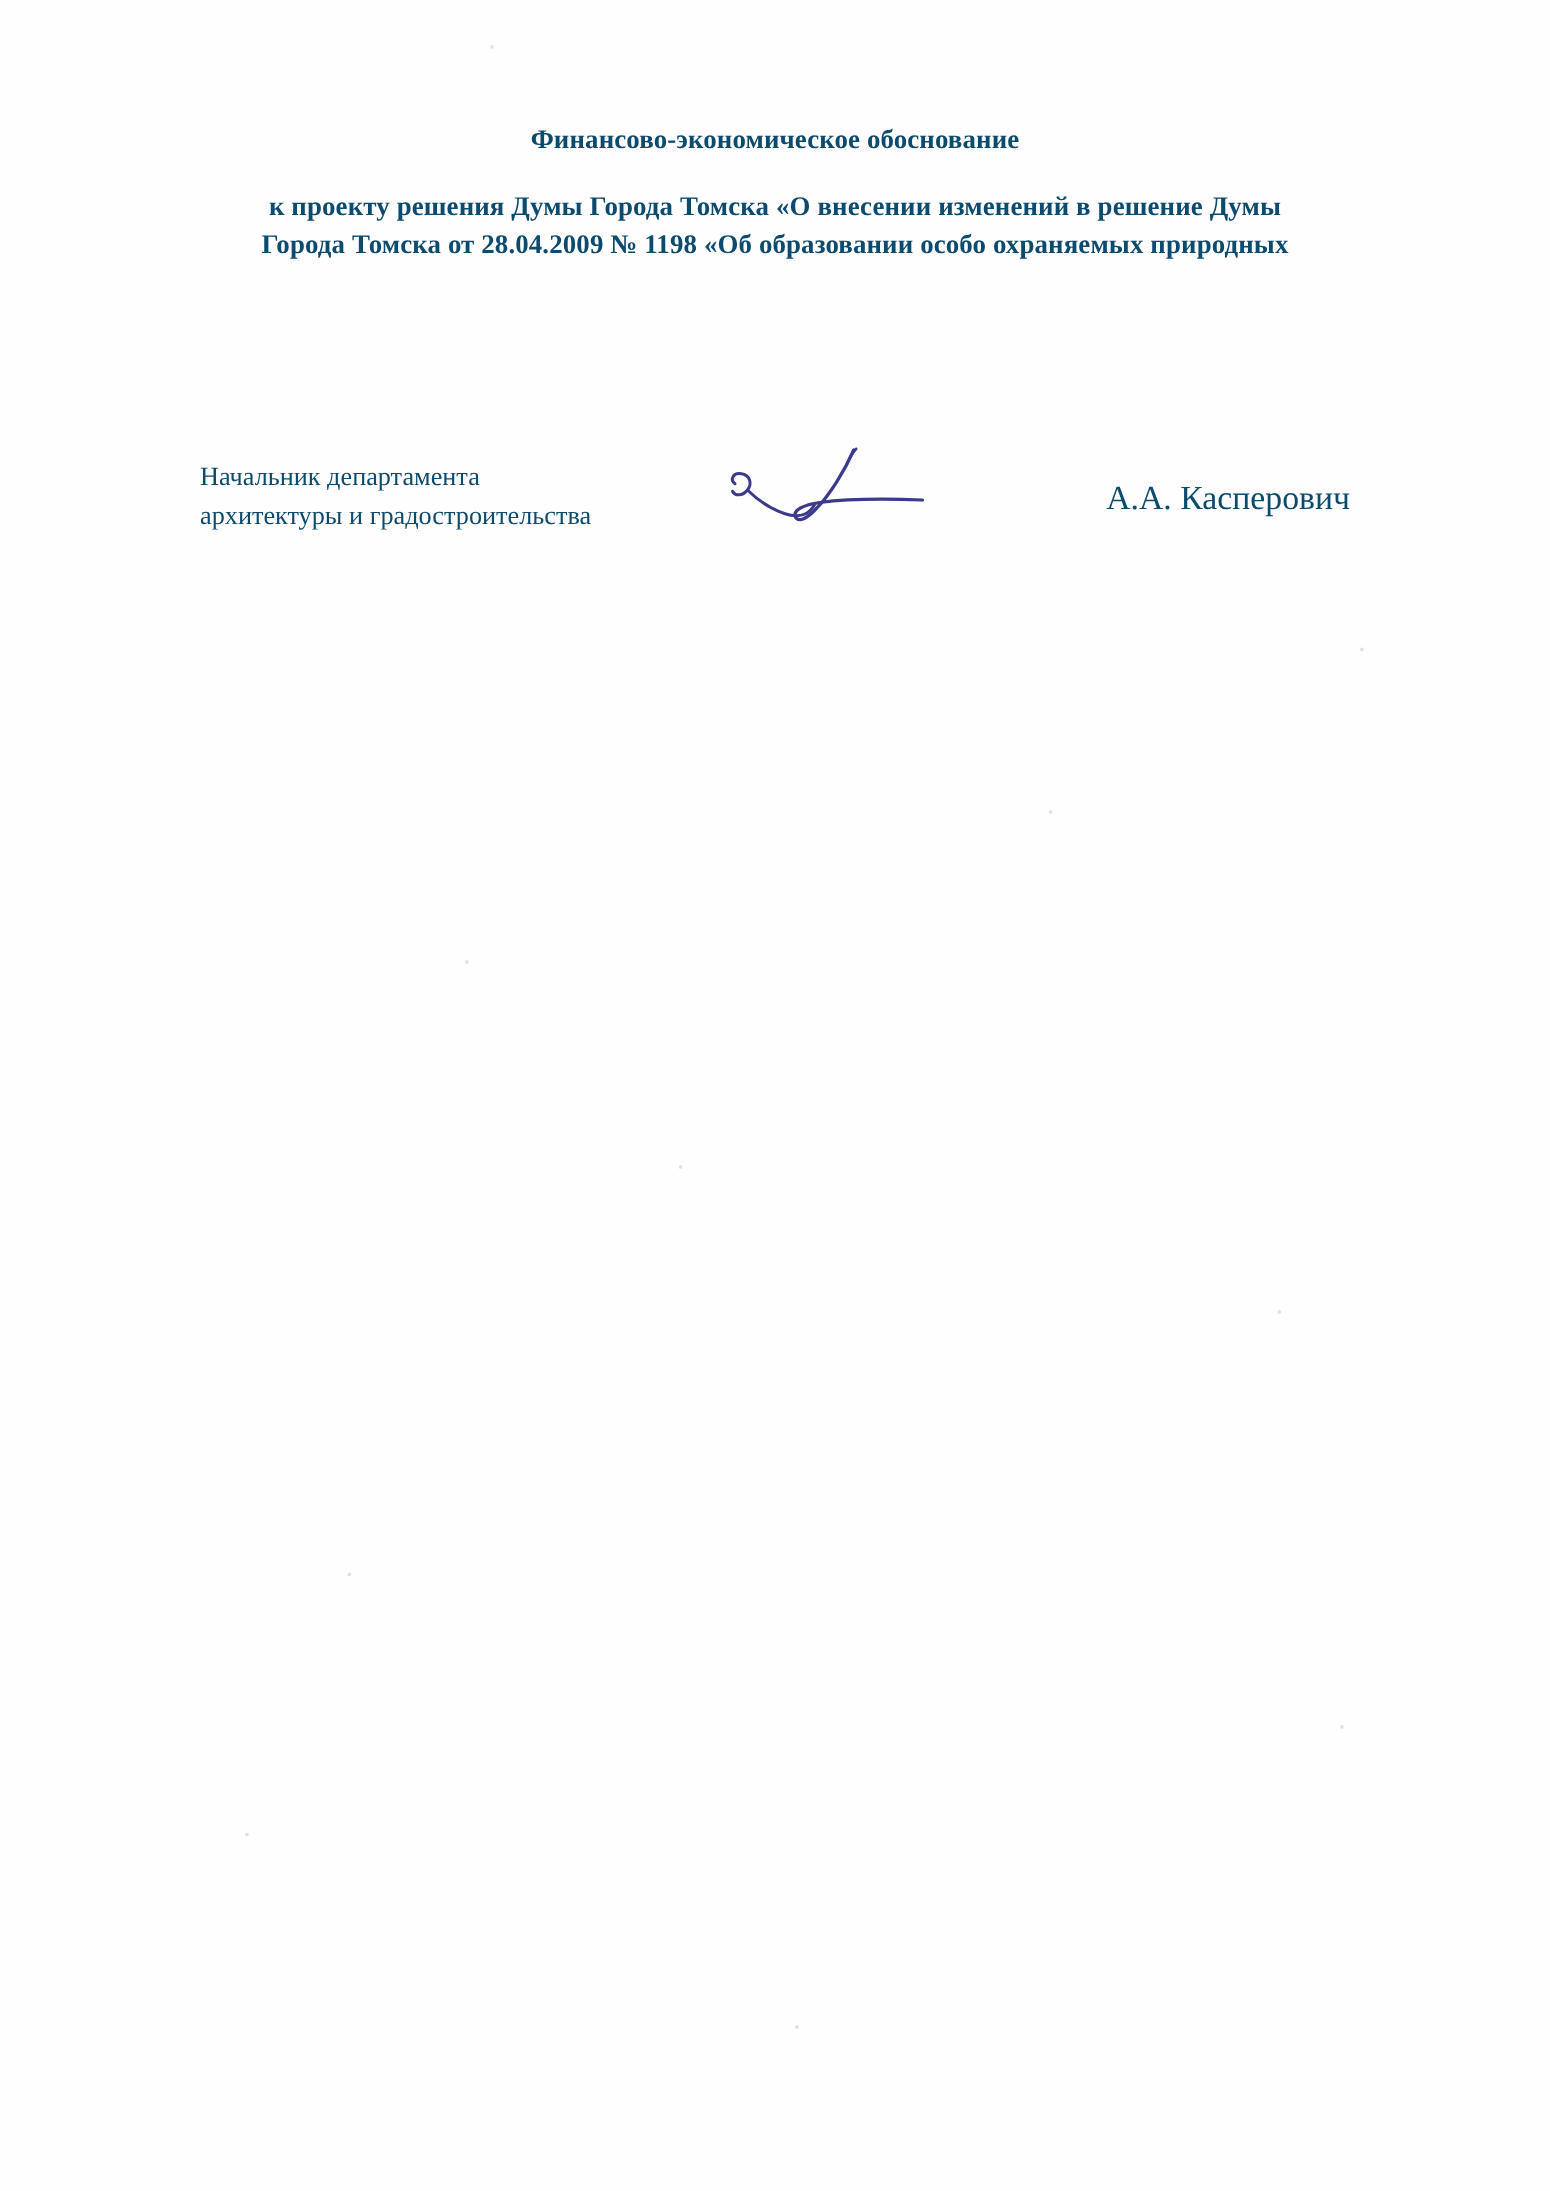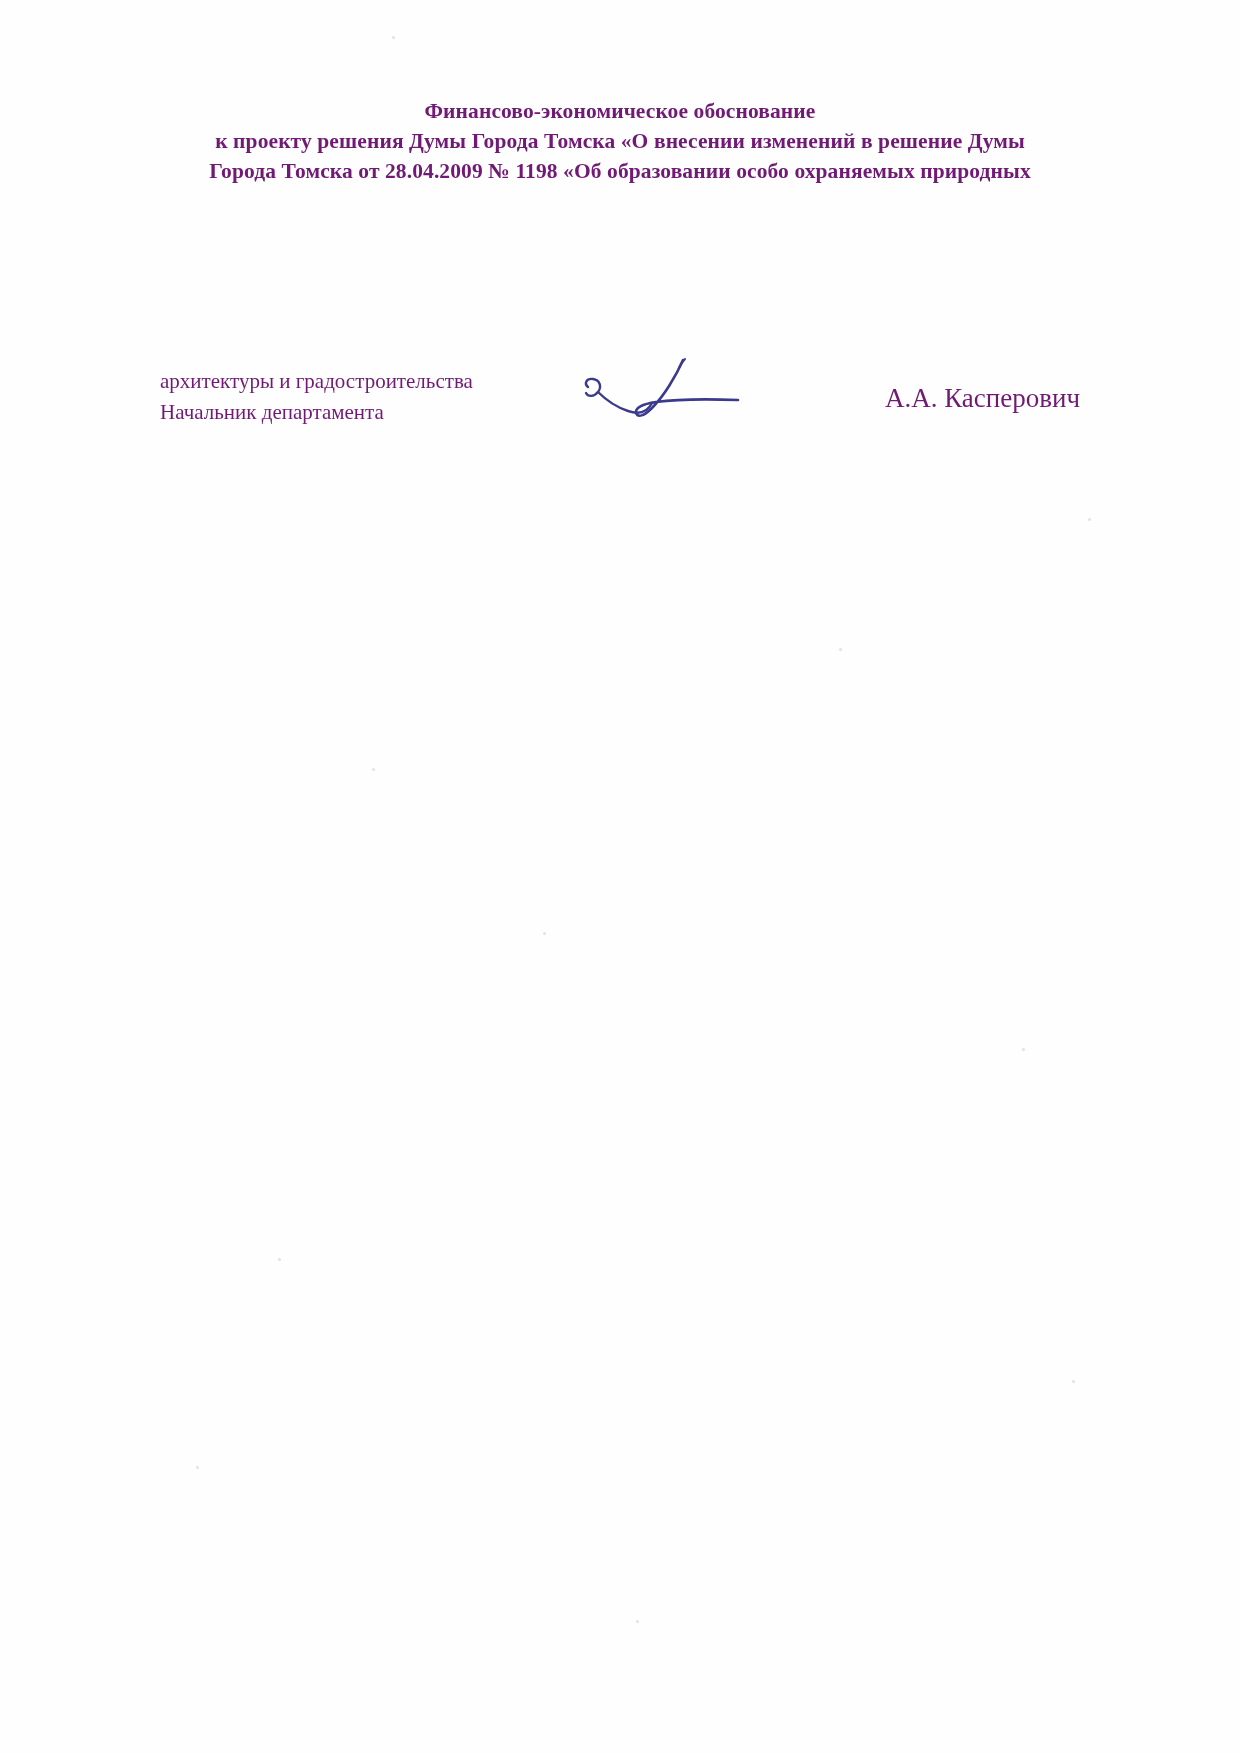--- a/index.html
+++ b/index.html
@@ -7,21 +7,21 @@
     padding: 0;
     background: #ffffff;
   }
   .page {
     position: relative;
     width: 1240px;
     height: 1753px;
     margin: 0 auto;
     background: #fefefe;
     font-family: "Liberation Serif", "DejaVu Serif", serif;
-    color: #701a75;
+    color: #0c4a6e;
     overflow: hidden;
   }
   
   .speckle {
     position: absolute;
     background: #d8d8d8;
     border-radius: 50%;
     opacity: 0.75;
   }
   .content {
@@ -31,21 +31,21 @@
     width: 920px;
   }
   .doc-title {
     text-align: center;
     font-weight: bold;
     font-size: 21.5px;
     line-height: 30px;
     letter-spacing: 0.1px;
   }
   .doc-title .line1 { display: block; }
-  .doc-title .line2 { display: block; }
+  .doc-title .line2 { display: block; margin-top: 24px; }
   .doc-title .line3 { display: block; }
   .doc-title .line4 { display: block; }
 
   .body-par {
     margin-top: 34px;
     text-align: justify;
     text-justify: inter-word;
     font-size: 21px;
     line-height: 33px;
     text-indent: 66px;
@@ -107,22 +107,22 @@
       <span class="line2">к проекту решения Думы Города Томска «О внесении изменений в решение Думы</span>
       <span class="line3">Города Томска от 28.04.2009 № 1198 «Об образовании особо охраняемых природных</span>
     </div>
 
 
   </div>
 
   <div class="signature-block">
 
     <div class="sig-role">
+      <span>Начальник департамента</span>
       <span>архитектуры и градостроительства</span>
-      <span>Начальник департамента</span>
     </div>
 
     <div class="sig-mark">
       <svg width="220" height="80" viewBox="0 0 220 80" xmlns="http://www.w3.org/2000/svg">
         <g fill="none" stroke="#3b3a8c" stroke-linecap="round" stroke-linejoin="round">
           <path d="M8 31 C4 28, 6 22, 13 23 C20 24, 22 31, 18 36 C14 41, 8 41, 6 37" stroke-width="2.4"></path>
           <path d="M18 36 C26 44, 36 51, 48 55 C60 59, 68 55, 72 47" stroke-width="2.4"></path>
           <path d="M103 4 C96 20, 84 40, 72 52 C64 60, 58 62, 56 57 C55 52, 62 48, 76 46 C98 43, 130 43, 158 44" stroke-width="2.6"></path>
           <path d="M99 12 C101 8, 103 5, 105 3" stroke-width="2"></path>
         </g>

